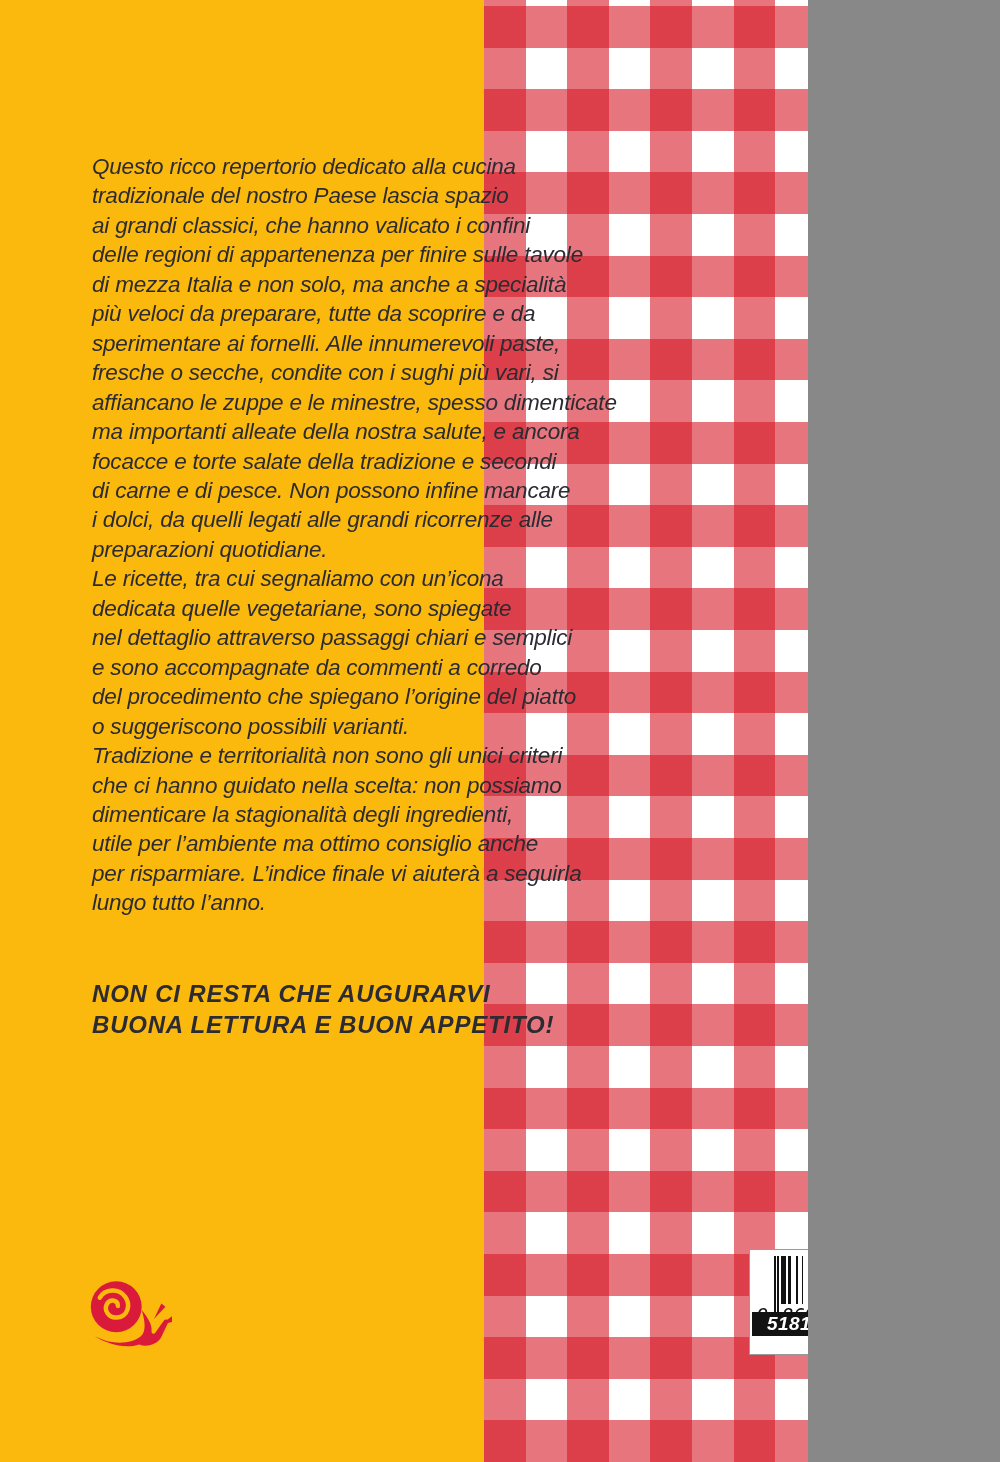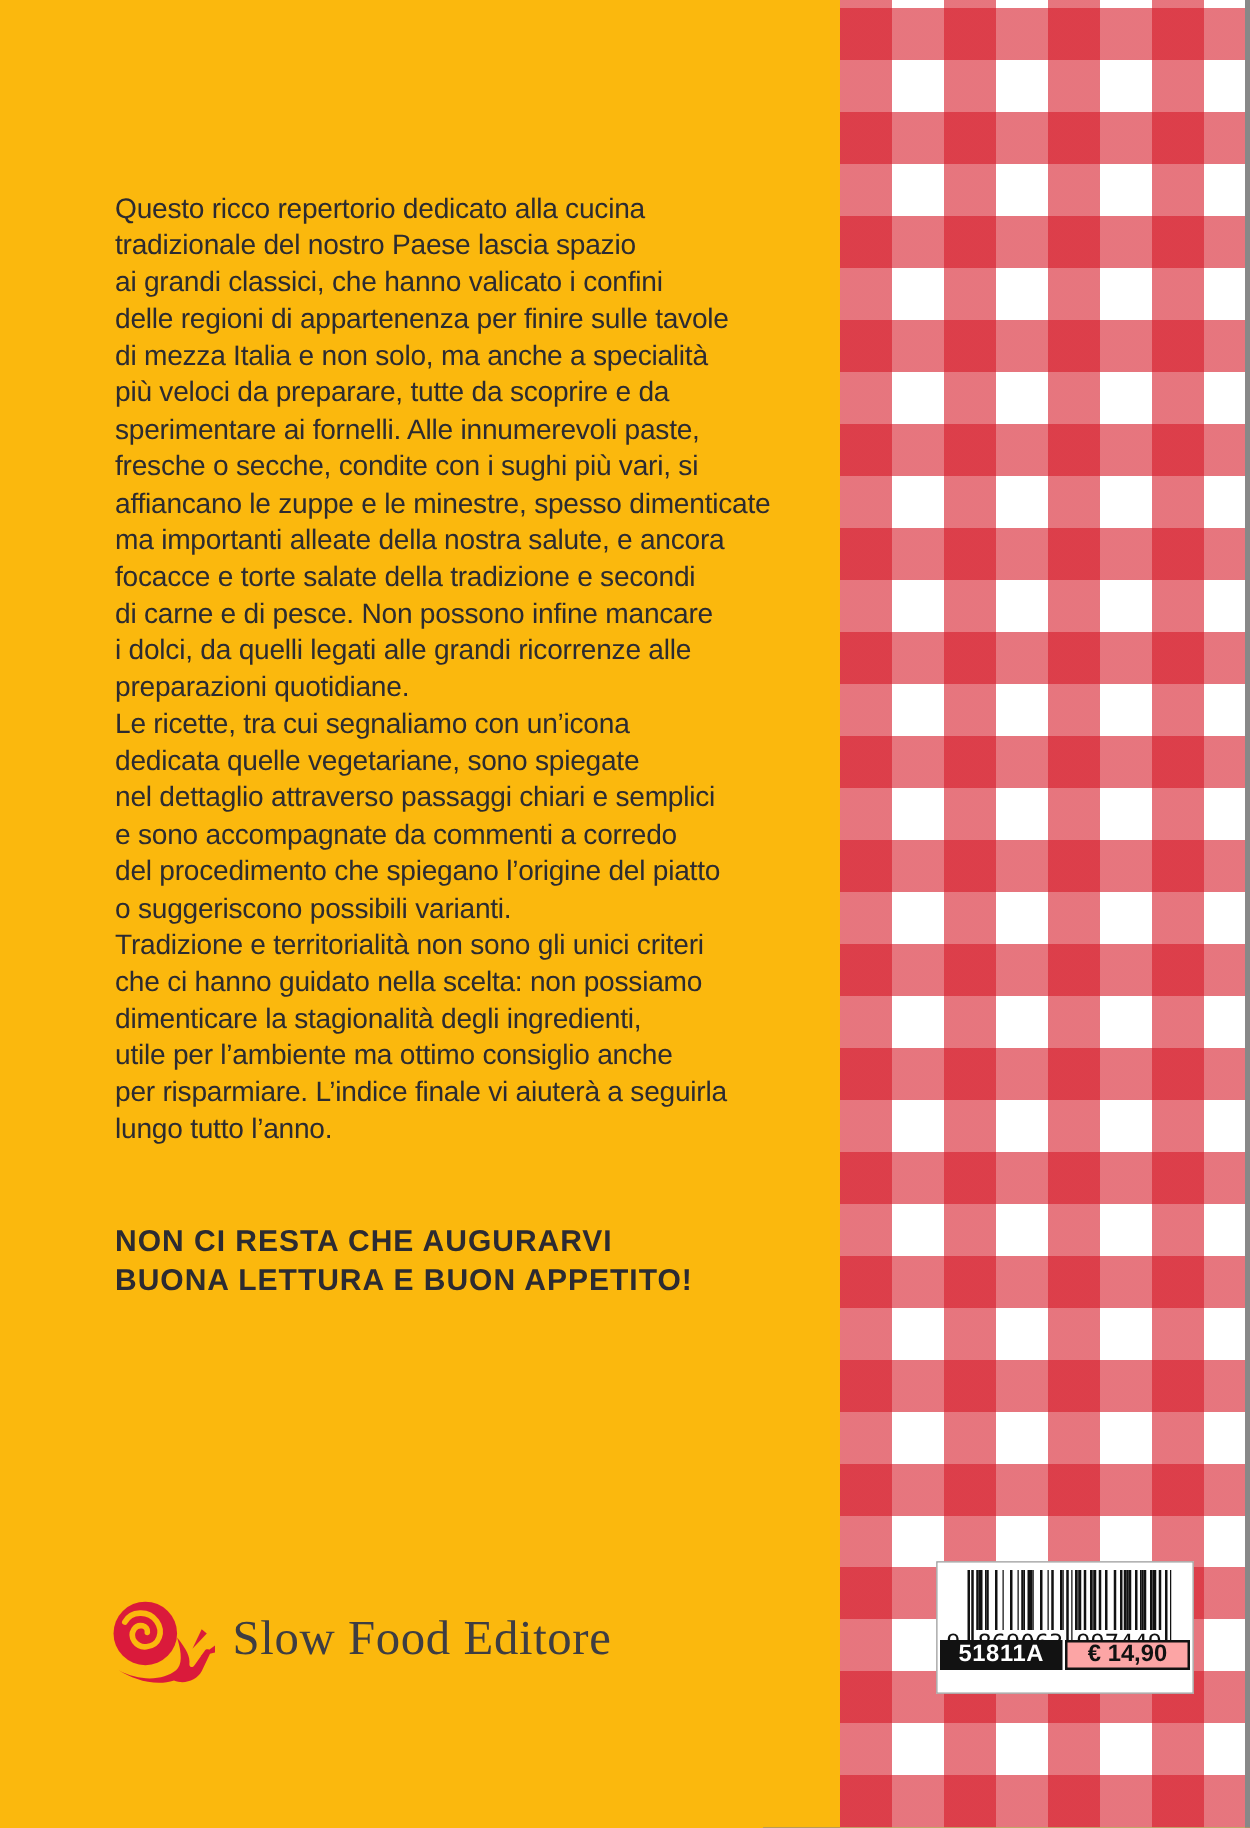--- a/index.html
+++ b/index.html
@@ -5,24 +5,25 @@
   :root{
     --yellow:#fbb80d;
     --ink:#2c2b31;
     --logo-red:#da1a3b;
     --bar-ink:#121212;
   }
   *{margin:0;padding:0;box-sizing:border-box}
   html,body{background:#888;}
   .canvas{
     position:relative;
-    width:996px;height:1462px;
+    width:808px;height:1462px;
     background:var(--yellow);
     overflow:hidden;
     font-family:"Liberation Sans", sans-serif;
+    font-style:italic;
   }
   
   .gingham{
     position:absolute;top:0;right:0;width:324px;height:100%;
     background:
       repeating-linear-gradient(90deg, rgba(214,26,40,.6) 0 41.6px, transparent 41.6px 83.2px),
       repeating-linear-gradient(0deg,  rgba(214,26,40,.6) 0 41.6px, transparent 41.6px 83.2px),
       #ffffff;
   }
   
@@ -136,21 +137,20 @@
         <circle cx="32" cy="44" r="31"></circle>
 
         <path d="M6 80 C26 91 50 90 62 80 C68 75 68 64 63 48 C72 59 76 67 75 74 C75 77 78 78 80 75 L90 61 C92 58 97 60 95 64 L87 81 C82 90 70 94 60 90 C42 96 20 89 6 80 Z"></path>
 
         <path d="M78 59 L87 40 L92 44 Z"></path>
         <path d="M86 66 L101 55 L103 62 Z"></path>
       </g>
 
       <path d="M34 43 c1 -7 -9 -9 -13 -3 c-5 8 2 18 12 17 c13 -1 17 -15 10 -25 c-8 -11 -25 -10 -31 1" fill="none" stroke="var(--yellow)" stroke-width="5.5" stroke-linecap="round"></path>
     </svg>
-    <span class="pub-name">Slow Food Editore</span>
   </div>
 
   <div class="barcode-box">
     <div class="bars-wrap">
       <div class="bars">
           <div class="module black guard"></div>
           <div class="module guard"></div>
           <div class="module black guard"></div>
           <div class="module"></div>
           <div class="module black"></div>

